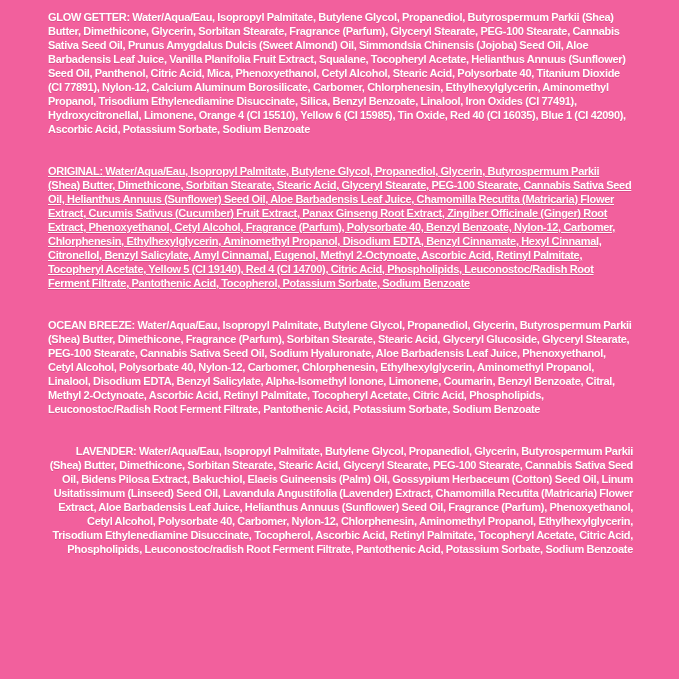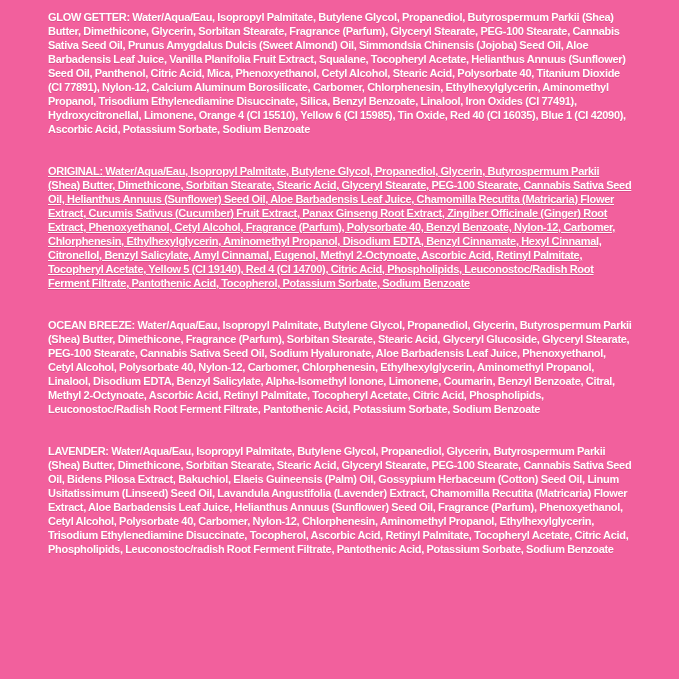--- a/index.html
+++ b/index.html
@@ -50,18 +50,18 @@
   <p class="ingredient-paragraph" style="color: rgb(255, 255, 255); text-decoration: underline;">
     <span class="variant-label">ORIGINAL:</span>
     <span class="ingredient-text">Water/Aqua/Eau, Isopropyl Palmitate, Butylene Glycol, Propanediol, Glycerin, Butyrospermum Parkii (Shea) Butter, Dimethicone, Sorbitan Stearate, Stearic Acid, Glyceryl Stearate, PEG-100 Stearate, Cannabis Sativa Seed Oil, Helianthus Annuus (Sunflower) Seed Oil, Aloe Barbadensis Leaf Juice, Chamomilla Recutita (Matricaria) Flower Extract, Cucumis Sativus (Cucumber) Fruit Extract, Panax Ginseng Root Extract, Zingiber Officinale (Ginger) Root Extract, Phenoxyethanol, Cetyl Alcohol, Fragrance (Parfum), Polysorbate 40, Benzyl Benzoate, Nylon-12, Carbomer, Chlorphenesin, Ethylhexylglycerin, Aminomethyl Propanol, Disodium EDTA, Benzyl Cinnamate, Hexyl Cinnamal, Citronellol, Benzyl Salicylate, Amyl Cinnamal, Eugenol, Methyl 2-Octynoate, Ascorbic Acid, Retinyl Palmitate, Tocopheryl Acetate, Yellow 5 (CI 19140), Red 4 (CI 14700), Citric Acid, Phospholipids, Leuconostoc/Radish Root Ferment Filtrate, Pantothenic Acid, Tocopherol, Potassium Sorbate, Sodium Benzoate</span>
   </p>
 
   <p class="ingredient-paragraph" style="color: rgb(255, 255, 255);">
     <span class="variant-label">OCEAN BREEZE:</span>
     <span class="ingredient-text">Water/Aqua/Eau, Isopropyl Palmitate, Butylene Glycol, Propanediol, Glycerin, Butyrospermum Parkii (Shea) Butter, Dimethicone, Fragrance (Parfum), Sorbitan Stearate, Stearic Acid, Glyceryl Glucoside, Glyceryl Stearate, PEG-100 Stearate, Cannabis Sativa Seed Oil, Sodium Hyaluronate, Aloe Barbadensis Leaf Juice, Phenoxyethanol, Cetyl Alcohol, Polysorbate 40, Nylon-12, Carbomer, Chlorphenesin, Ethylhexylglycerin, Aminomethyl Propanol, Linalool, Disodium EDTA, Benzyl Salicylate, Alpha-Isomethyl Ionone, Limonene, Coumarin, Benzyl Benzoate, Citral, Methyl 2-Octynoate, Ascorbic Acid, Retinyl Palmitate, Tocopheryl Acetate, Citric Acid, Phospholipids, Leuconostoc/Radish Root Ferment Filtrate, Pantothenic Acid, Potassium Sorbate, Sodium Benzoate</span>
   </p>
 
-  <p class="ingredient-paragraph" style="color: rgb(255, 255, 255);">
+  <p class="ingredient-paragraph" style="color: rgb(255, 255, 255); text-align: right;">
     <span class="variant-label">LAVENDER:</span>
     <span class="ingredient-text">Water/Aqua/Eau, Isopropyl Palmitate, Butylene Glycol, Propanediol, Glycerin, Butyrospermum Parkii (Shea) Butter, Dimethicone, Sorbitan Stearate, Stearic Acid, Glyceryl Stearate, PEG-100 Stearate, Cannabis Sativa Seed Oil, Bidens Pilosa Extract, Bakuchiol, Elaeis Guineensis (Palm) Oil, Gossypium Herbaceum (Cotton) Seed Oil, Linum Usitatissimum (Linseed) Seed Oil, Lavandula Angustifolia (Lavender) Extract, Chamomilla Recutita (Matricaria) Flower Extract, Aloe Barbadensis Leaf Juice, Helianthus Annuus (Sunflower) Seed Oil, Fragrance (Parfum), Phenoxyethanol, Cetyl Alcohol, Polysorbate 40, Carbomer, Nylon-12, Chlorphenesin, Aminomethyl Propanol, Ethylhexylglycerin, Trisodium Ethylenediamine Disuccinate, Tocopherol, Ascorbic Acid, Retinyl Palmitate, Tocopheryl Acetate, Citric Acid, Phospholipids, Leuconostoc/radish Root Ferment Filtrate, Pantothenic Acid, Potassium Sorbate, Sodium Benzoate</span>
   </p>
 
 </div>
 
 </body></html>

